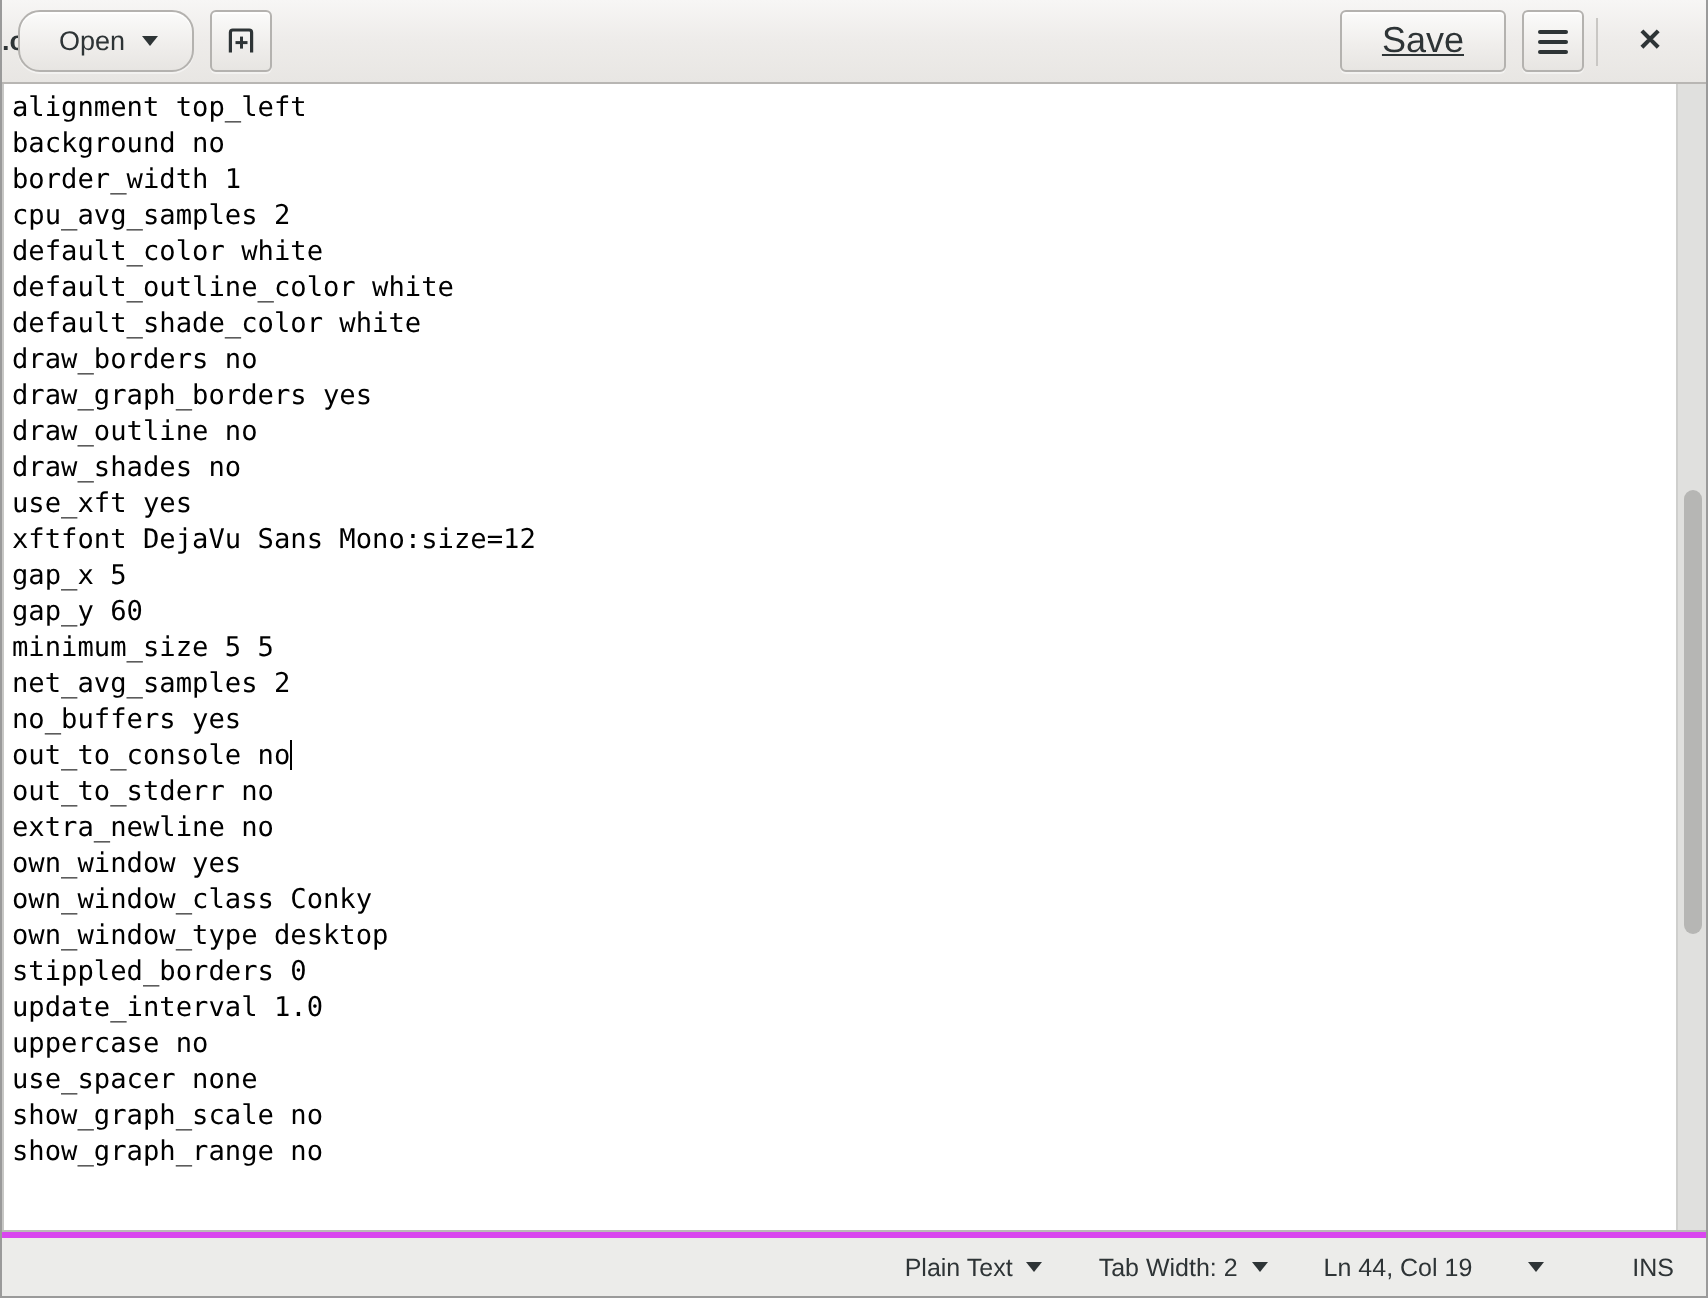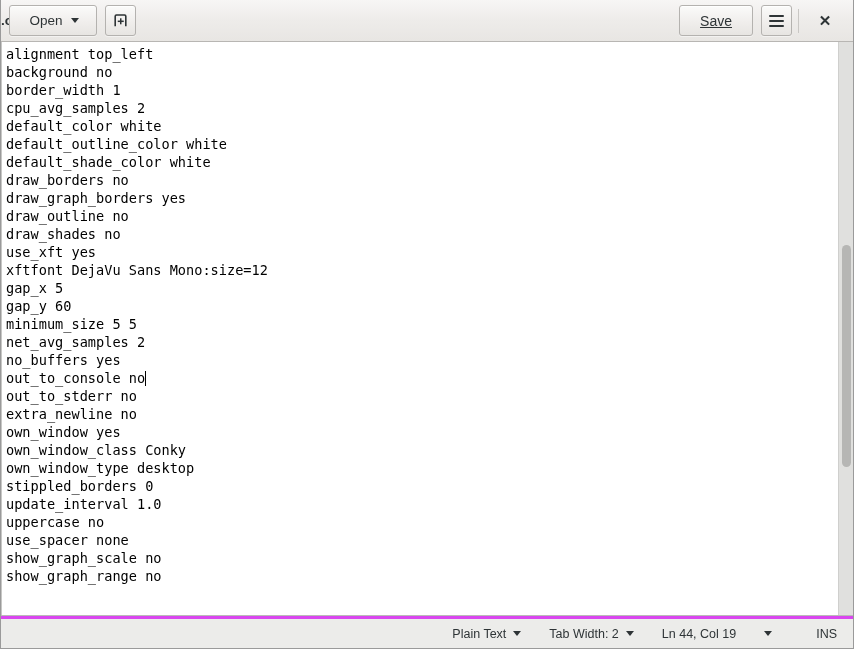--- a/index.html
+++ b/index.html
@@ -65,31 +65,32 @@
     align-items: center;
     justify-content: center;
     cursor: default;
     box-shadow: inset 0 1px 0 rgba(255,255,255,0.85), 0 1px 0 rgba(255,255,255,0.45);
   }
 
   .btn-open {
     padding: 0 12px 0 14px;
     gap: 8px;
     min-width: 88px;
+    border-radius: 11px;
   }
 
   .btn-icon-only {
     width: 31px;
     padding: 0;
   }
 
   .btn-save {
     padding: 0 20px;
     min-width: 64px;
-    font-size: 14px;
+    font-size: 18px;
     text-decoration: underline;
   }
 
   .btn-menu {
     width: 31px;
     padding: 0;
     margin-left: 8px;
   }
 
   .arrow-down {

